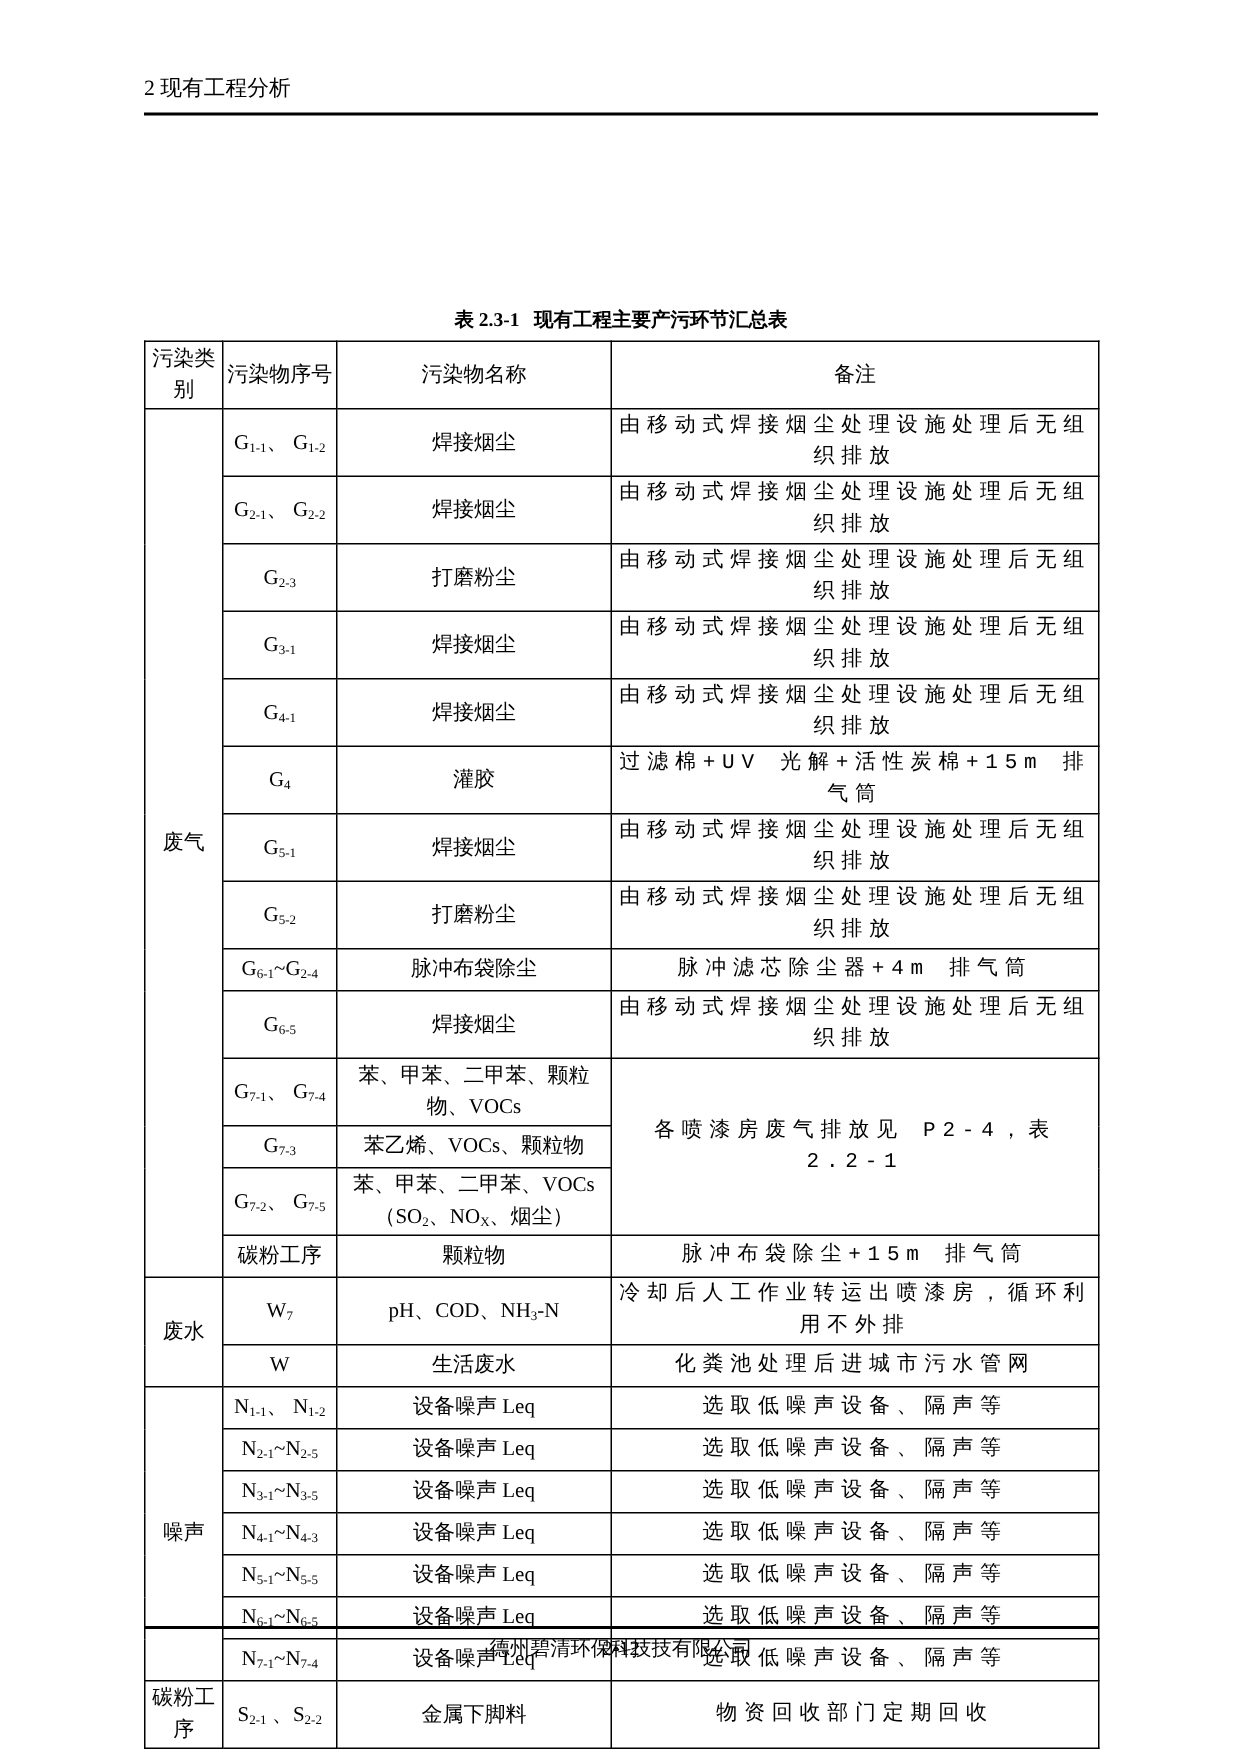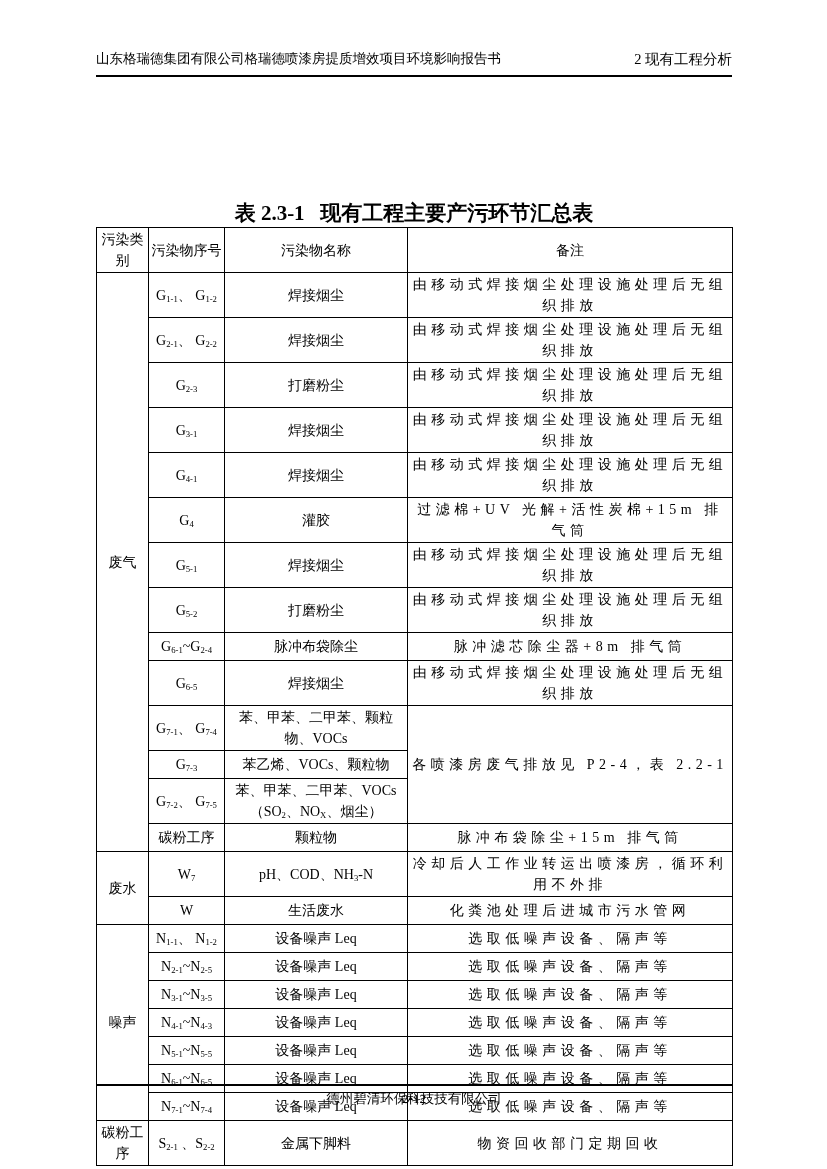--- a/index.html
+++ b/index.html
@@ -27,21 +27,21 @@
   }
   .body-text p { margin:0; }
   .item-line { text-indent:33px; text-align:left; }
   .item-label { font-weight:bold; }
 
   sub { font-size:62%; line-height:0; vertical-align:-0.25em; letter-spacing:0;text-align:center; }
 
   
   .table-title {
     position:absolute; top:201px; left:96px; width:636px;
-    text-align:center; font-weight:bold; font-size:21px; line-height:24px;
+    text-align:center; font-weight:bold; font-size:13px; line-height:24px;
     white-space:pre;
   }
 
   
   table.pollution {
     position:absolute; top:227px; left:96px; width:636px;
     border-collapse:collapse; table-layout:fixed;
     font-size:14px;
     border-radius:21px;
   }
@@ -51,38 +51,38 @@
     padding:1px 2px; height:25px; line-height:21px;
     font-weight:normal; overflow:hidden;
   }
   table.pollution th { height:23px; }
   td.code-cell { white-space:nowrap; }
   td.remark-cell {
     letter-spacing:4.5px;
     text-align:justify; text-align-last:center;
     text-justify:inter-character;
     padding:1px 4px;
+    font-family:Liberation Mono, monospace;
   }
 
   
   .doc-footer {
     position:absolute; top:1084px; left:96px; width:636px;
     border-top:2px solid #000; padding-top:4px;
     font-size:13.5px; line-height:17px;
   }
   .doc-footer .page-num { position:absolute; left:0; right:0; text-align:center; }
   .doc-footer .company { display:block; text-align:center; }
 </style>
 </head>
 <body>
 
 <div class="page">
 
   <div class="doc-header">
-    <span class="left">山东格瑞德集团有限公司格瑞德喷漆房提质增效项目环境影响报告书</span>
     <span class="right">2 现有工程分析</span>
   </div>
 
 
   <div class="table-title">表 2.3-1   现有工程主要产污环节汇总表</div>
 
   <table class="pollution">
     <colgroup>
       <col style="width:52px">
         <col style="width:76px">
@@ -135,21 +135,21 @@
           <td class="remark-cell">由移动式焊接烟尘处理设施处理后无组织排放</td>
         </tr>
         <tr>
           <td class="code-cell">G<sub>5-2</sub></td>
           <td class="pollutant-name-cell">打磨粉尘</td>
           <td class="remark-cell">由移动式焊接烟尘处理设施处理后无组织排放</td>
         </tr>
         <tr>
           <td class="code-cell">G<sub>6-1</sub>~G<sub>2-4</sub></td>
           <td class="pollutant-name-cell">脉冲布袋除尘</td>
-          <td class="remark-cell">脉冲滤芯除尘器+8m 排气筒</td>
+          <td class="remark-cell">脉冲滤芯除尘器+4m 排气筒</td>
         </tr>
         <tr>
           <td class="code-cell">G<sub>6-5</sub></td>
           <td class="pollutant-name-cell">焊接烟尘</td>
           <td class="remark-cell">由移动式焊接烟尘处理设施处理后无组织排放</td>
         </tr>
         <tr>
           <td class="code-cell">G<sub>7-1</sub>、 G<sub>7-4</sub></td>
           <td class="pollutant-name-cell">苯、甲苯、二甲苯、颗粒物、VOCs</td>
           <td rowspan="3" class="remark-cell">各喷漆房废气排放见 P2-4，表 2.2-1</td>

